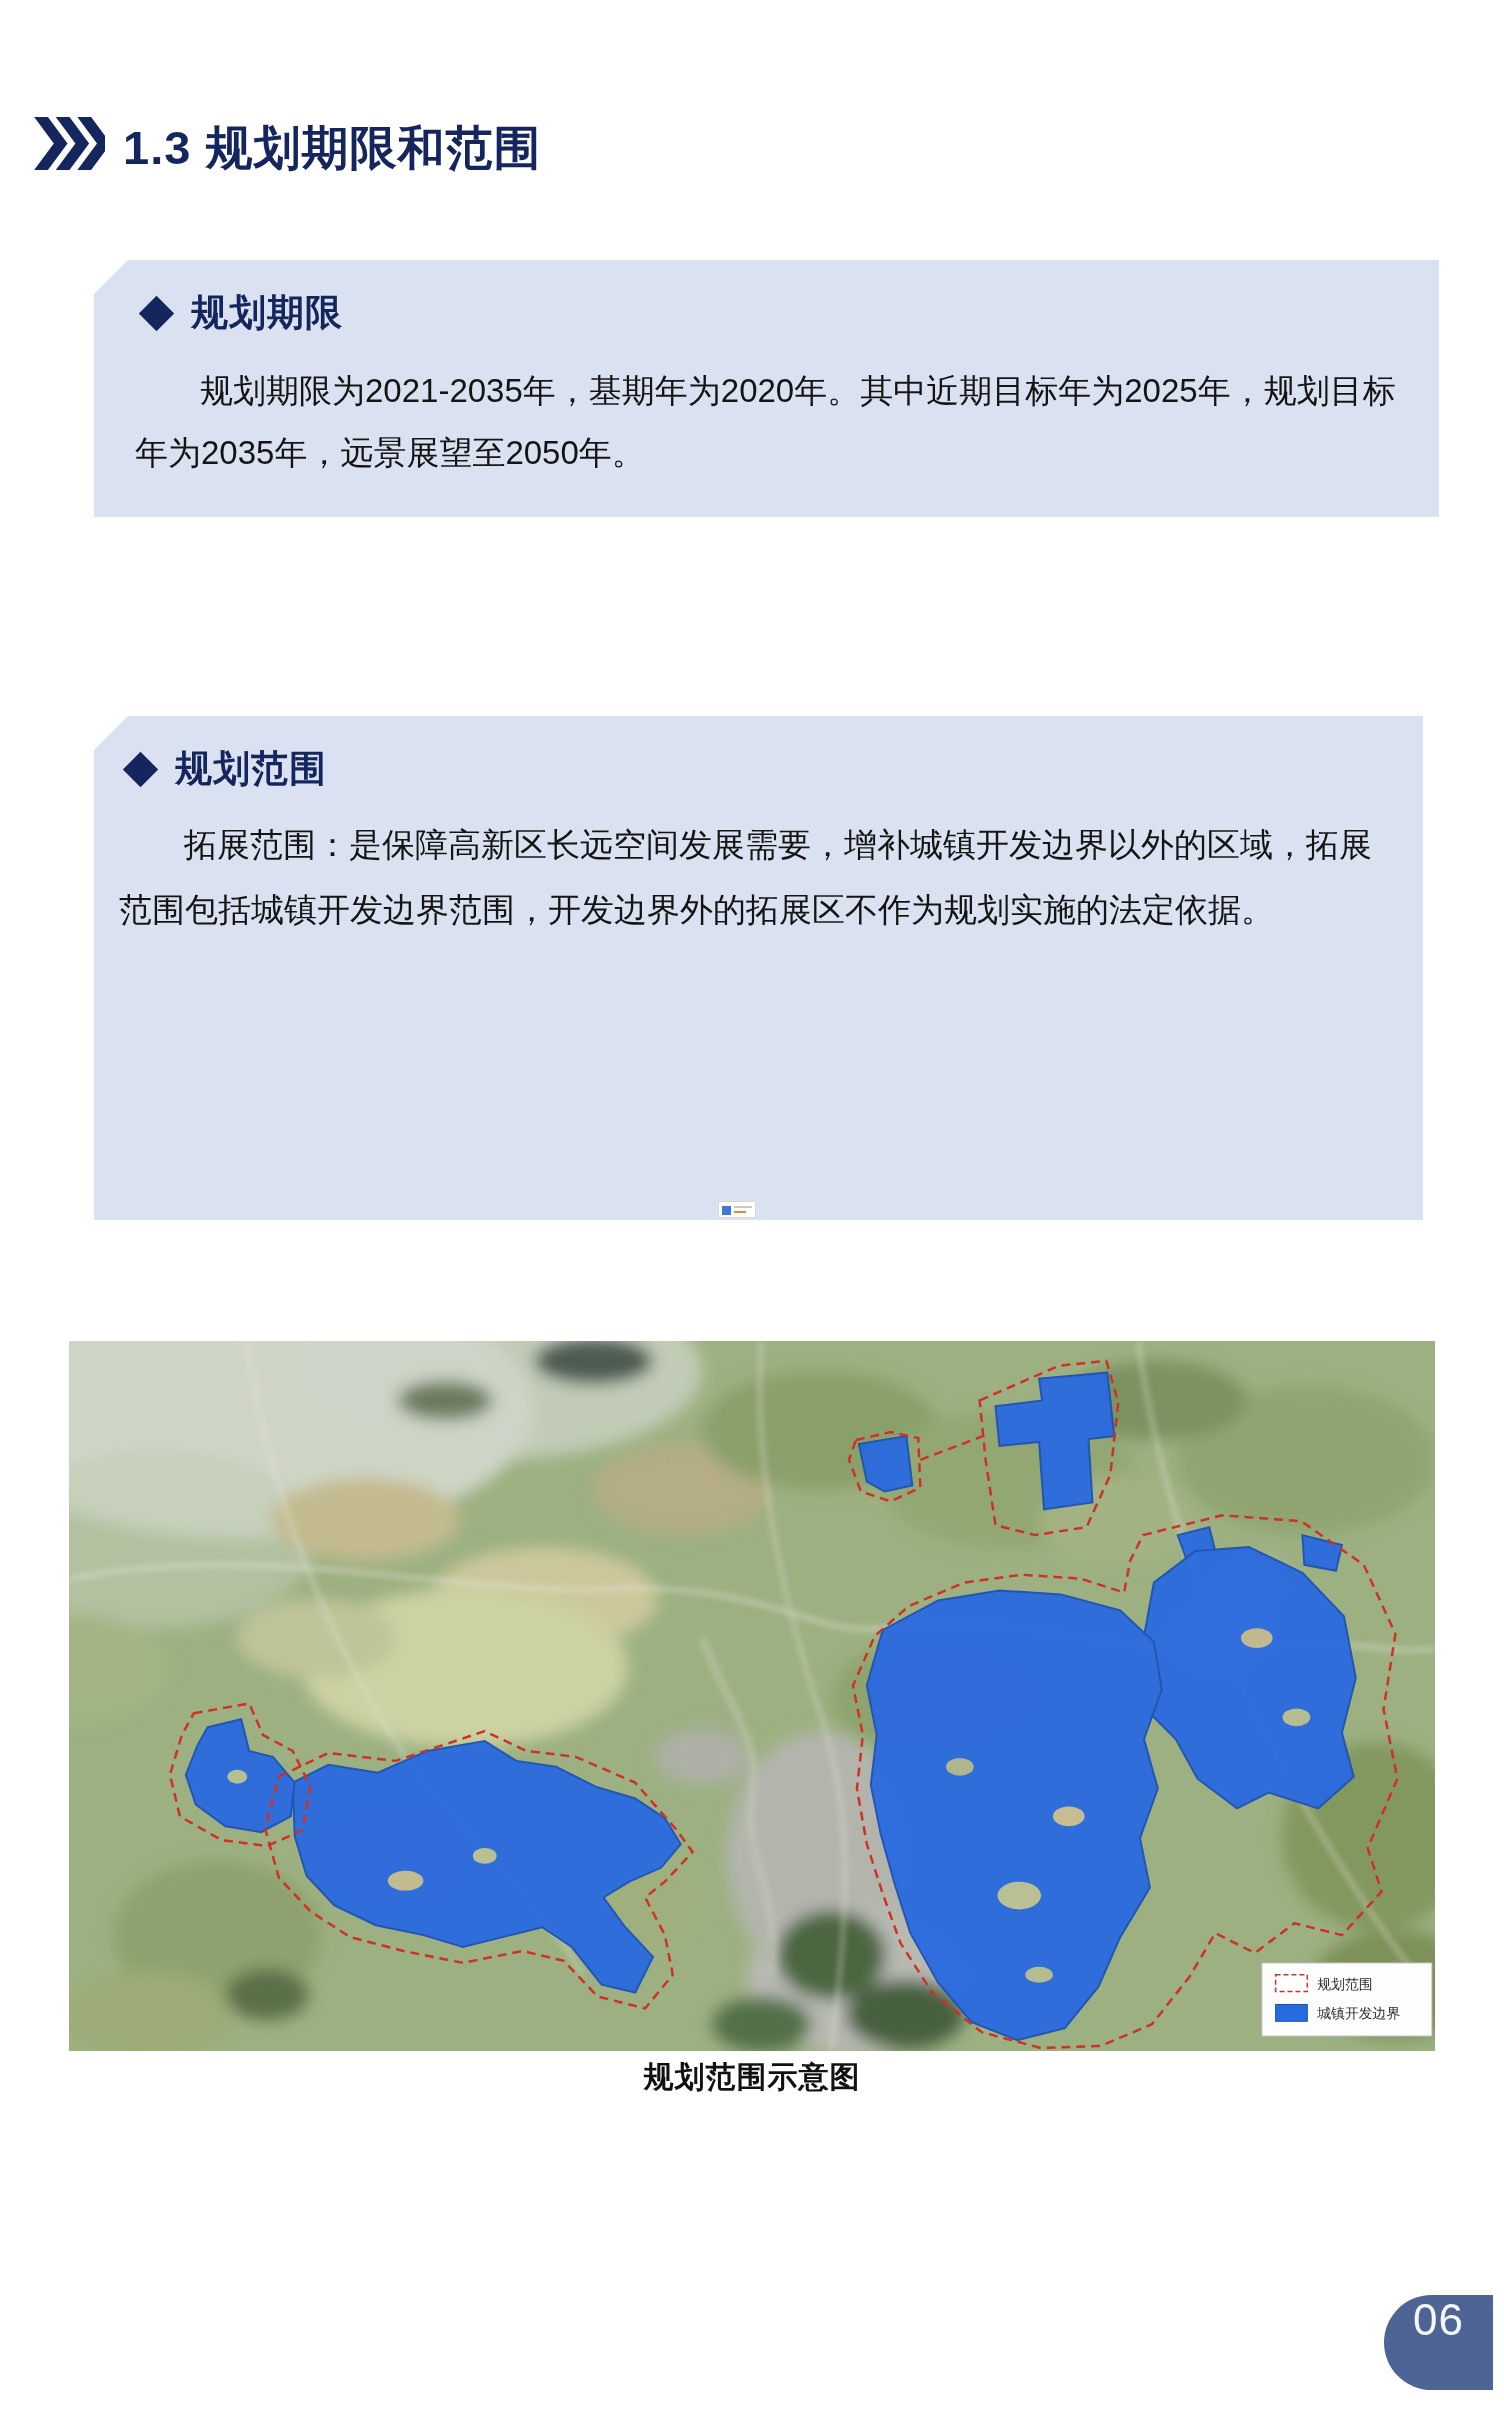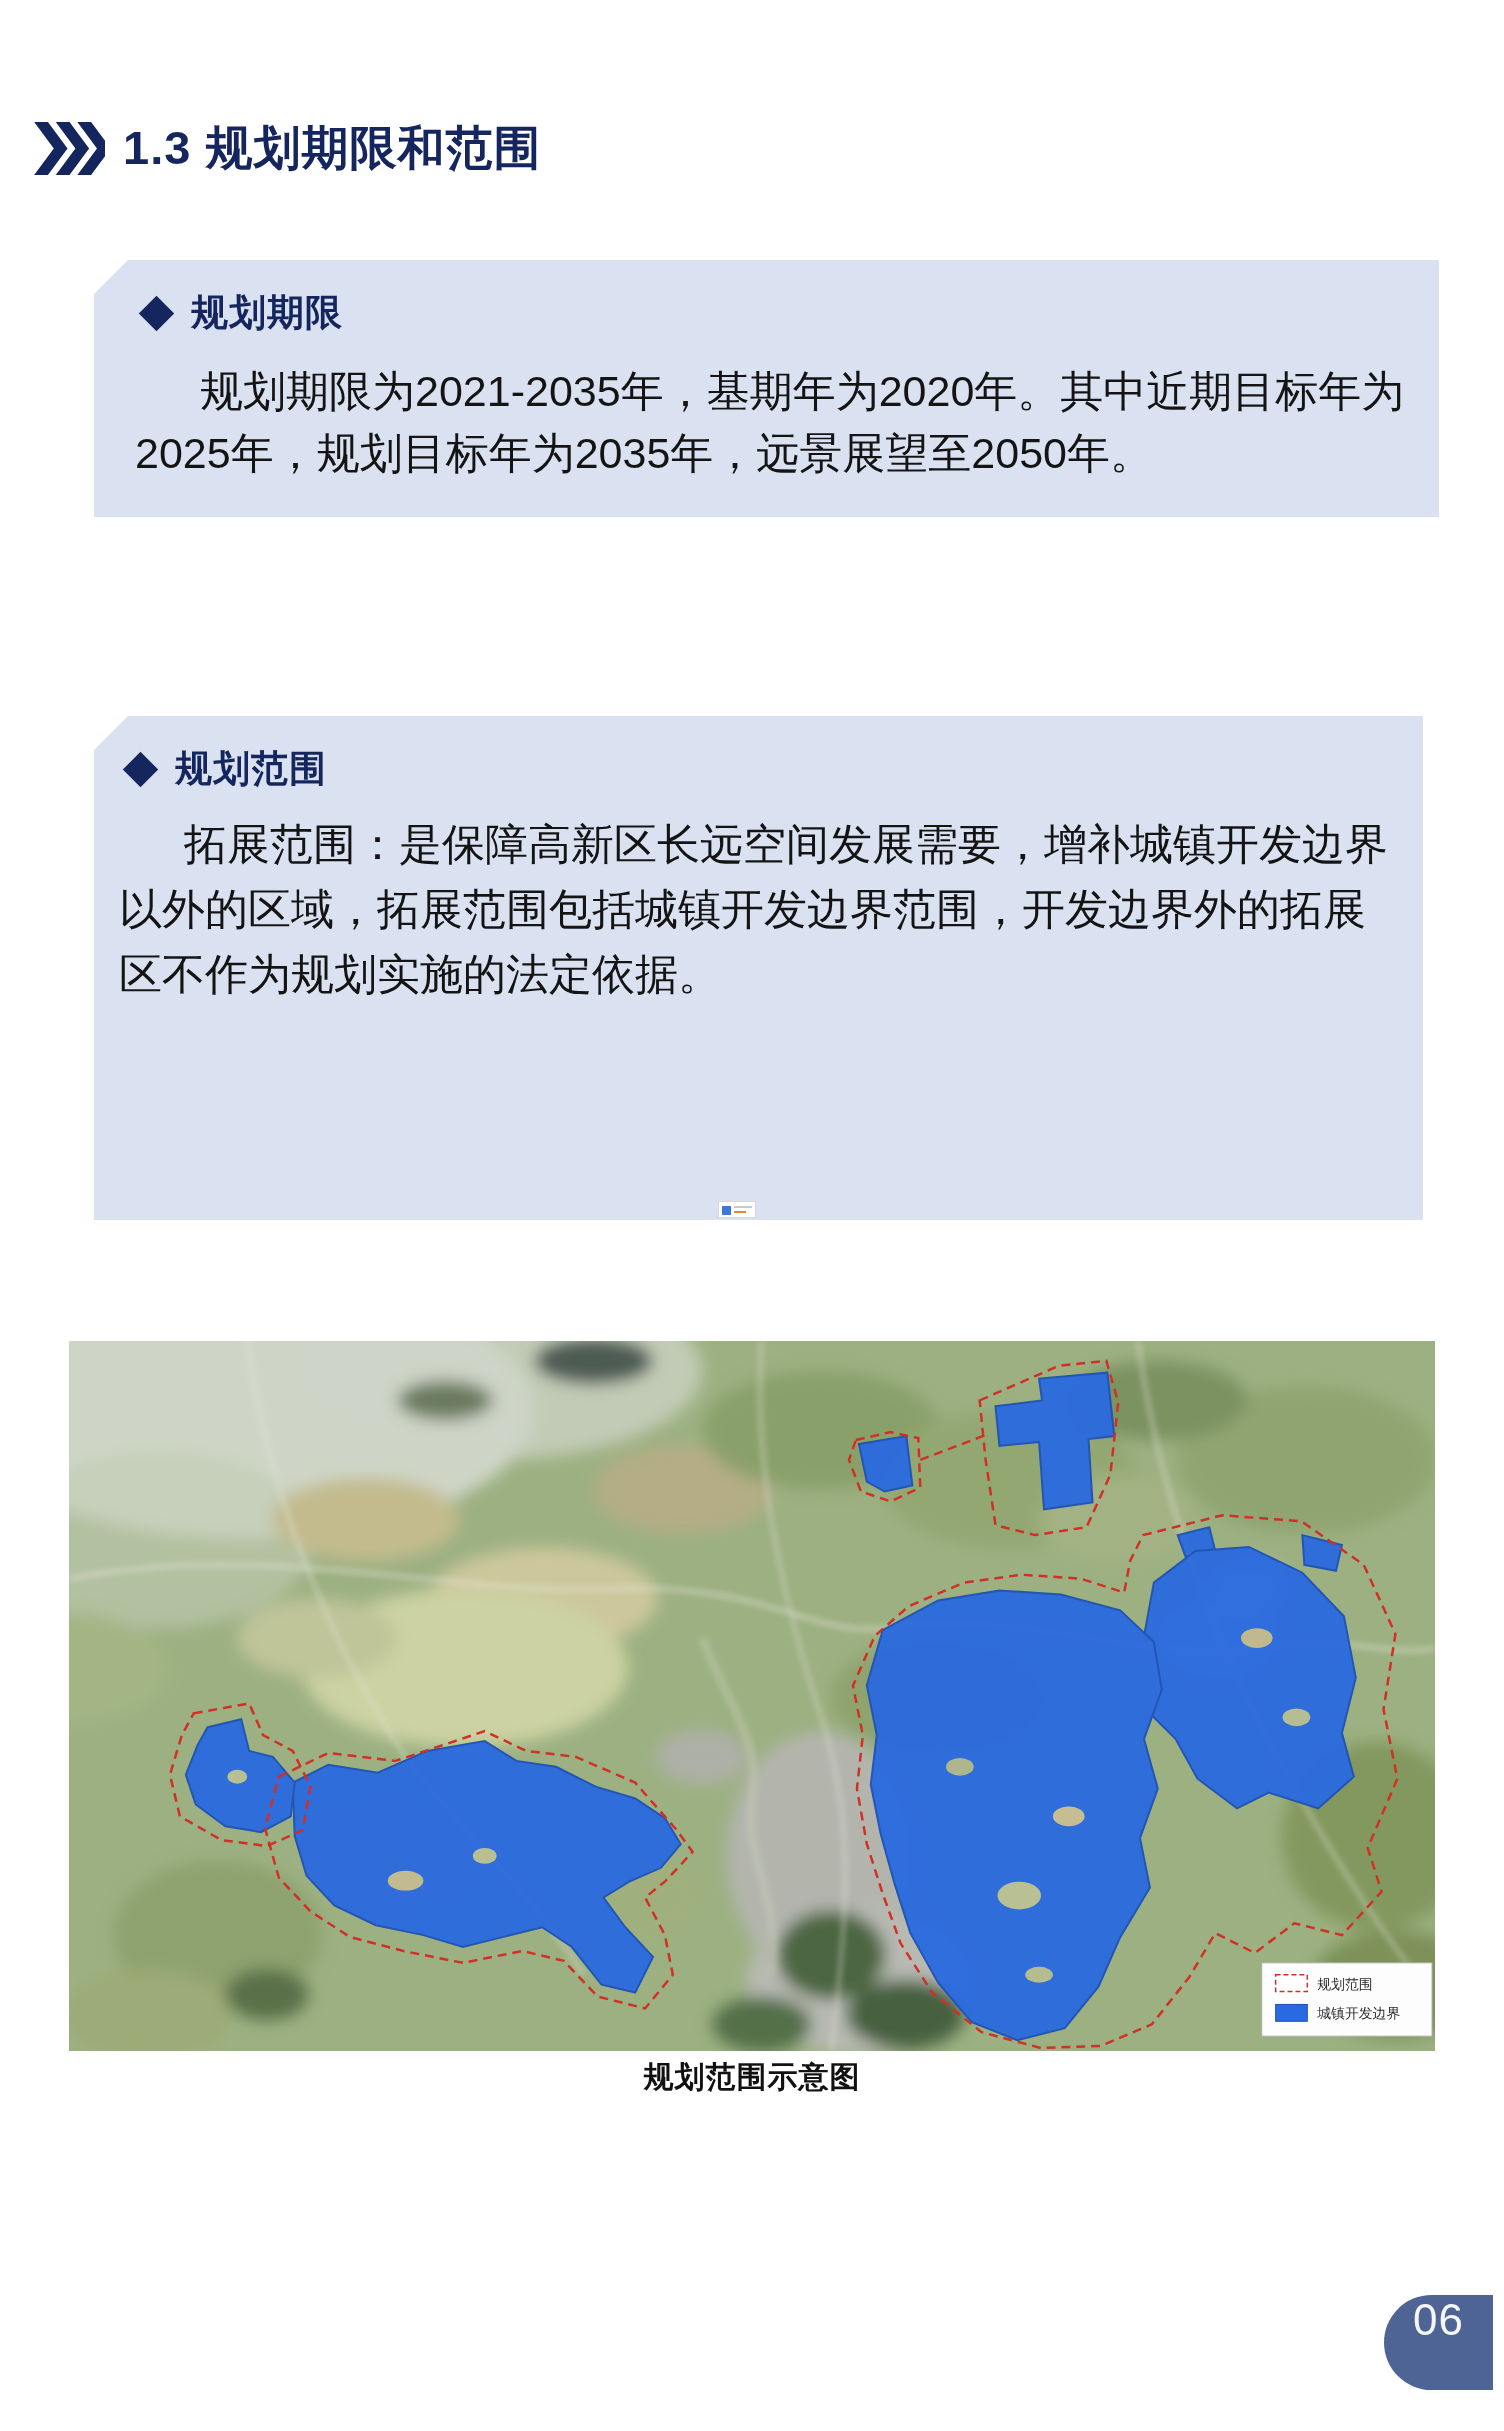--- a/index.html
+++ b/index.html
@@ -3,21 +3,21 @@
 <meta charset="utf-8">
 <style>
   html,body{margin:0;padding:0;}
   body{
     width:1505px;height:2432px;position:relative;background:#ffffff;
     font-family:"Liberation Sans","DejaVu Sans",sans-serif;
     overflow:hidden;
   }
   
   .doc-title{
-    position:absolute;left:34px;top:117px;display:flex;align-items:center;gap:18px;
+    position:absolute;left:34px;top:117px;display:flex;gap:18px;
   }
   .doc-title .chevrons{width:71px;height:53px;flex:0 0 auto;}
   .doc-title h1{
     margin:0;font-size:47px;font-weight:bold;color:#15265e;letter-spacing:1px;
   }
   
   .section-box{
     position:absolute;left:94px;width:1329px;background:#dae2f1;
     clip-path:polygon(34px 0,100% 0,100% 100%,0 100%,0 34px);
   }
@@ -26,21 +26,21 @@
   .section-heading{
     display:flex;align-items:center;gap:22px;margin:28px 0 0 34px;
   }
   .diamond{
     width:25px;height:25px;background:#15265e;transform:rotate(45deg);flex:0 0 auto;
   }
   .section-heading h2{
     margin:0;font-size:37px;font-weight:bold;color:#15265e;letter-spacing:1px;
   }
   .section-body{
-    margin:22px 25px 0 25px;font-size:43px;line-height:62px;color:#141414;
+    margin:22px 25px 0 25px;font-size:33px;line-height:62px;color:#141414;
   }
   .box-scope .section-body{line-height:65px;margin-top:18px;}
   .section-body p{margin:0 0 8px 0;text-indent:65px;}
   
   .broken-img{
     position:absolute;left:718px;top:1201px;width:38px;height:17px;background:#ffffff;
     border:1px solid #d8d8d8;box-sizing:border-box;
   }
   .broken-img .bi-blue{position:absolute;left:3px;bottom:2px;width:9px;height:9px;background:#3b78d8;}
   .broken-img .bi-line{position:absolute;left:15px;top:4px;width:18px;height:2px;background:#c9c9c9;}

